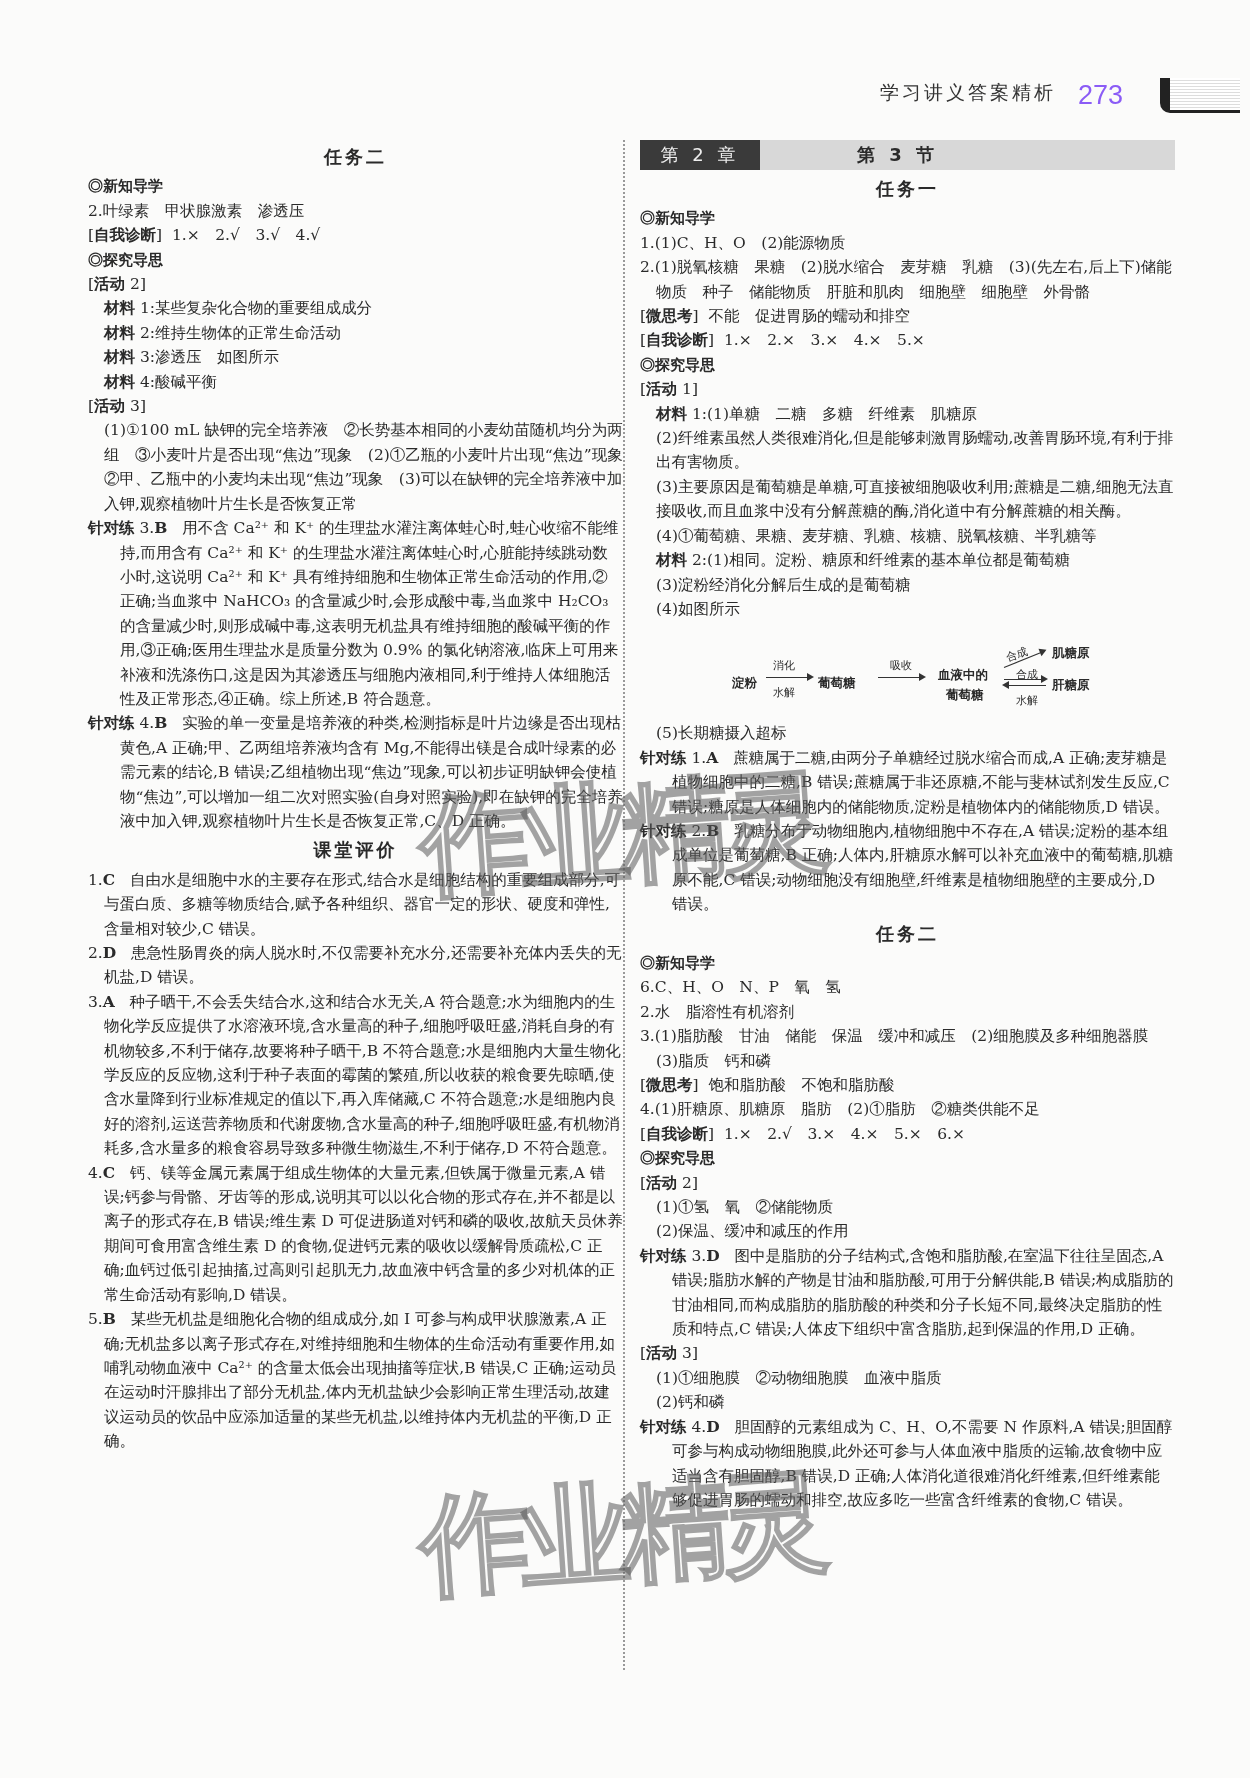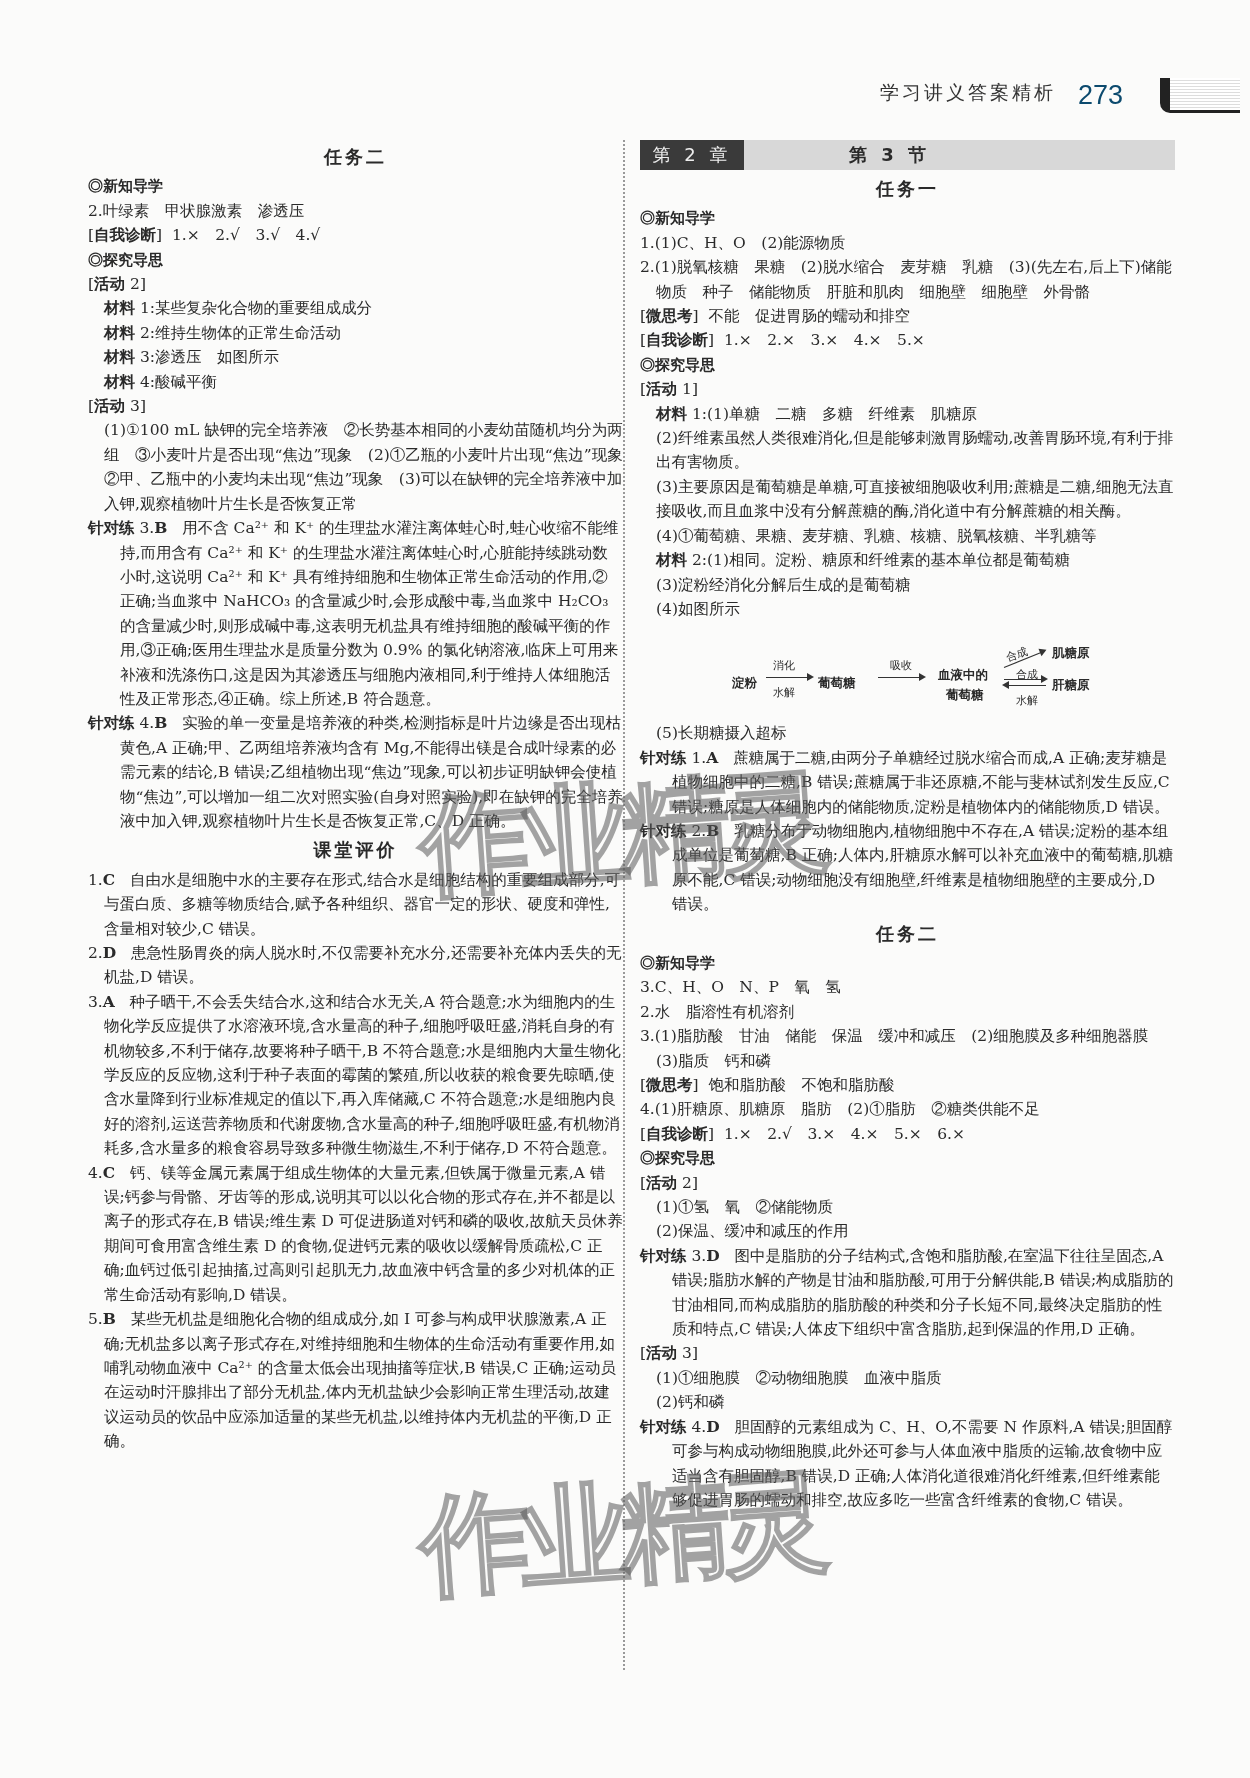--- a/index.html
+++ b/index.html
@@ -2,29 +2,29 @@
 <html><head>
 <meta charset="utf-8">
 <style>
   html, body { margin:0; padding:0; }
   body {
     width:1250px; height:1778px; background:#fbfbfa; position:relative; overflow:hidden;
     font-family:"DejaVu Serif","Liberation Serif",serif; color:#2a2a2a;
   }
   .header { position:absolute; top:80px; left:880px; height:40px; display:flex; align-items:flex-start; }
   .header .title { font-family:"DejaVu Sans",sans-serif; font-size:19px; letter-spacing:3px; color:#333; }
-  .header .pageno { font-family:"Liberation Sans",sans-serif; font-size:27px; margin-left:22px; color:#0c4a6e; }
+  .header .pageno { font-family:"Liberation Sans",sans-serif; font-size:27px; margin-left:22px; color:#8b5cf6; }
   .tab-shape { position:absolute; top:78px; left:1160px; width:70px; height:32px;
     background:repeating-linear-gradient(#fff 0 2px,#ddd 2px 3px); border-left:10px solid #222; border-bottom:3px solid #222; border-bottom-left-radius:10px; }
   .col { position:absolute; top:140px; width:535px; font-size:15.5px; line-height:24.4px; }
   .col.left { left:88px; }
   .col.right { left:640px; }
   .divider { position:absolute; left:623px; top:140px; height:1530px; border-left:2px dotted #999; }
   .banner { display:flex; height:30px; margin-bottom:8px; }
-  .banner .ch { background:#3a3a3a; color:#eee; width:104px; font-family:"DejaVu Sans",sans-serif; font-size:18px; display:flex; align-items:center; justify-content:center; letter-spacing:4px; }
+  .banner .ch { background:#3a3a3a; color:#eee; width:120px; font-family:"DejaVu Sans",sans-serif; font-size:18px; display:flex; align-items:center; justify-content:center; letter-spacing:4px; }
   .banner .sec { flex:1; background:#d8d8d8; font-family:"DejaVu Sans",sans-serif; font-weight:bold; font-size:18px; display:flex; align-items:center; justify-content:center; letter-spacing:4px; padding-right:140px;text-align:right; }
   .h-center { text-align:center; font-family:Liberation Mono, monospace; font-weight:bold; font-size:18px; margin:6px 0 4px; letter-spacing:3px; }
   .sect { font-family:Liberation Serif, serif; font-weight:bold; font-size:15px; }
   .lbl { font-family:"DejaVu Sans",sans-serif; font-weight:bold; }
   p { margin:0; }
   .ind { padding-left:16px; }
   .hang { padding-left:32px; text-indent:-32px; }
   .hang2 { padding-left:16px; text-indent:-16px; }
   .ans { font-weight:bold; }
   .diagram { position:relative; height:100px; font-family:"DejaVu Sans",sans-serif; font-size:12.5px; font-weight:bold; }
@@ -111,21 +111,21 @@
     <span class="small" style="left:376px;top:68px">水解</span>
     <span style="left:412px;top:52px">肝糖原</span>
   </div>
   <p class="ind">(5)长期糖摄入超标</p>
 
   <p class="hang"><span class="lbl">针对练</span> <span>1.</span><span class="ans">A</span>&nbsp;&nbsp;&nbsp;<span>蔗糖属于二糖,由两分子单糖经过脱水缩合而成,A 正确;麦芽糖是植物细胞中的二糖,B 错误;蔗糖属于非还原糖,不能与斐林试剂发生反应,C 错误;糖原是人体细胞内的储能物质,淀粉是植物体内的储能物质,D 错误。</span></p>
   <p class="hang"><span class="lbl">针对练</span> <span>2.</span><span class="ans">B</span>&nbsp;&nbsp;&nbsp;<span>乳糖分布于动物细胞内,植物细胞中不存在,A 错误;淀粉的基本组成单位是葡萄糖,B 正确;人体内,肝糖原水解可以补充血液中的葡萄糖,肌糖原不能,C 错误;动物细胞没有细胞壁,纤维素是植物细胞壁的主要成分,D 错误。</span></p>
 
   <div class="h-center">任务二</div>
   <p class="sect">◎新知导学</p>
-  <p>3.C、H、O　N、P　氧　氢</p>
+  <p>6.C、H、O　N、P　氧　氢</p>
   <p>2.水　脂溶性有机溶剂</p>
   <p class="hang2">3.(1)脂肪酸　甘油　储能　保温　缓冲和减压　(2)细胞膜及多种细胞器膜　(3)脂质　钙和磷</p>
   <p>[<span class="lbl">微思考</span>]&nbsp;&nbsp;<span>饱和脂肪酸　不饱和脂肪酸</span></p>
   <p>4.(1)肝糖原、肌糖原　脂肪　(2)①脂肪　②糖类供能不足</p>
   <p>[<span class="lbl">自我诊断</span>]&nbsp;&nbsp;<span>1.×　2.√　3.×　4.×　5.×　6.×</span></p>
   <p class="sect">◎探究导思</p>
   <p>[<span class="lbl">活动</span> <span>2</span>]</p>
   <p class="ind">(1)①氢　氧　②储能物质</p>
   <p class="ind">(2)保温、缓冲和减压的作用</p>
   <p class="hang"><span class="lbl">针对练</span> <span>3.</span><span class="ans">D</span>&nbsp;&nbsp;&nbsp;<span>图中是脂肪的分子结构式,含饱和脂肪酸,在室温下往往呈固态,A 错误;脂肪水解的产物是甘油和脂肪酸,可用于分解供能,B 错误;构成脂肪的甘油相同,而构成脂肪的脂肪酸的种类和分子长短不同,最终决定脂肪的性质和特点,C 错误;人体皮下组织中富含脂肪,起到保温的作用,D 正确。</span></p>

